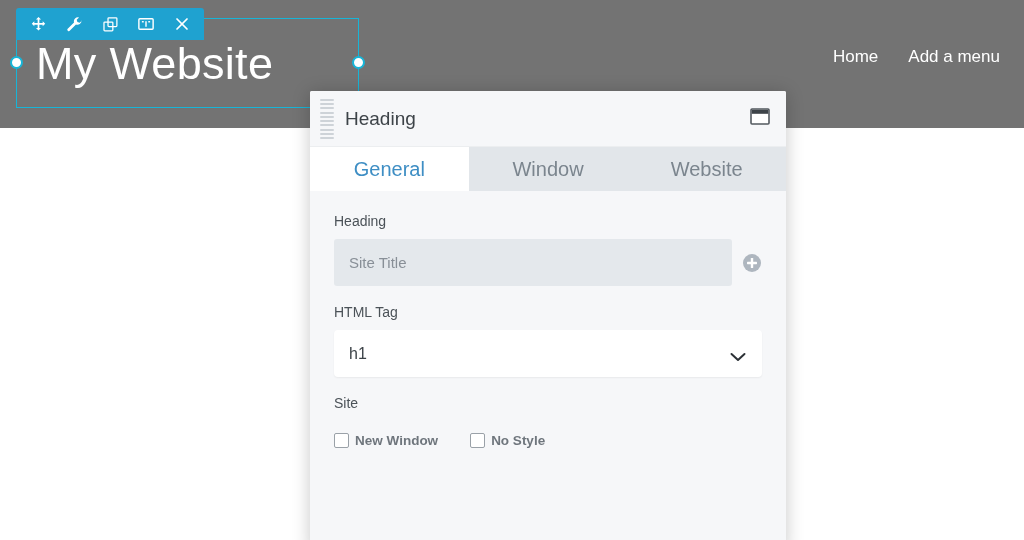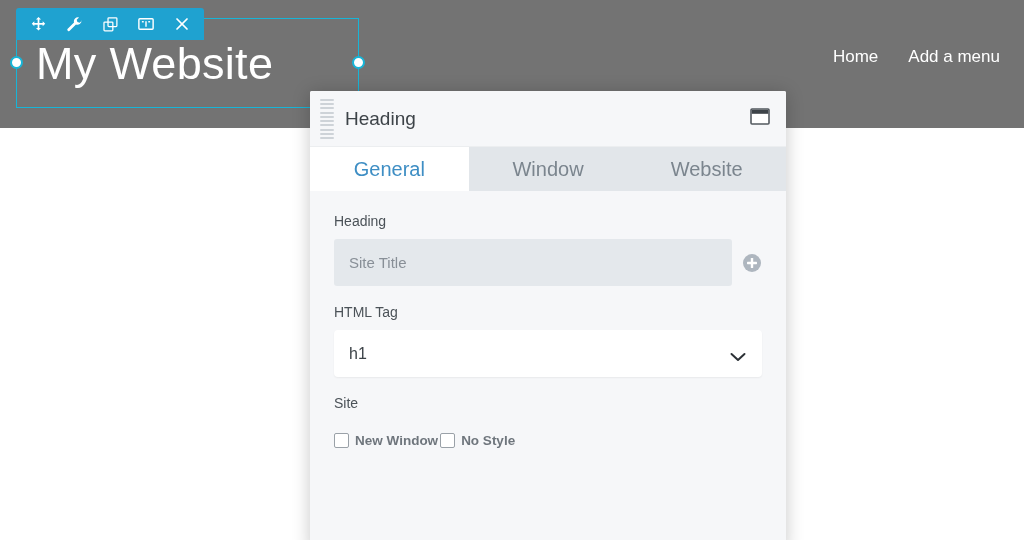--- a/index.html
+++ b/index.html
@@ -256,21 +256,21 @@
   }
   .select-chevron {
     position: absolute;
     right: 16px;
     top: 18px;
     pointer-events: none;
   }
   .checkbox-row {
     display: flex;
     align-items: center;
-    gap: 2px;
+    gap: 32px;
     margin-top: 22px;
   }
   .checkbox-item {
     display: flex;
     align-items: center;
     cursor: pointer;
   }
   .checkbox-box {
     width: 15px;
     height: 15px;

